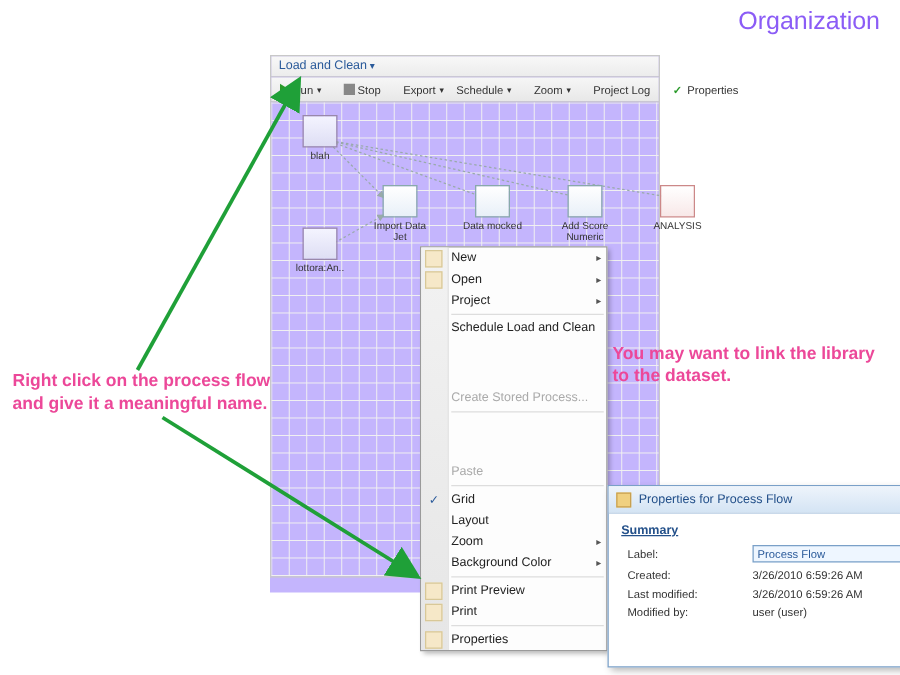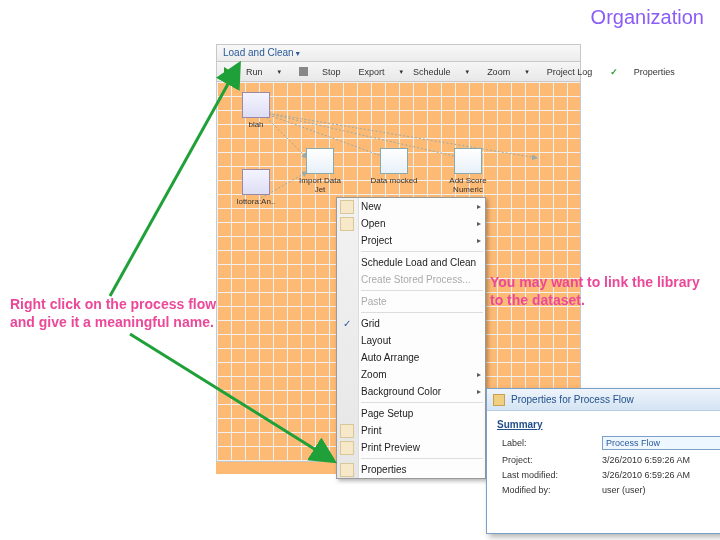--- a/index.html
+++ b/index.html
@@ -18,23 +18,23 @@
     top: 6px;
     right: 16px;
     font-size: 20px;
     color: #8b5cf6;
     font-weight: 400;
   }
   .app-window {
     position: absolute;
     left: 216px;
     top: 44px;
-    width: 365px;
+    width: 312px;
     height: 430px;
-    background: #fdba74;
+    background: #c4b5fd;
   }
   .menubar {
     height: 18px;
     background: linear-gradient(#f8f8f8,#ececec);
     border: 1px solid #c8c8c8;
     padding: 2px 6px;
     font-size: 10px;
     color: #2a5a9a;
   }
   .menubar span::after { content: " ▾"; font-size: 8px; color: #2a5a9a; }
@@ -44,21 +44,21 @@
     border: 1px solid #c8c8c8;
     border-top: none;
     display: flex;
     align-items: center;
     gap: 4px;
     padding: 0 4px;
     font-size: 9px;
     color: #333;
   }
   .toolbar .sep { width:1px; height:14px; background:#ccc; margin:0 2px;}
-  .tb-item { display:flex; align-items:center; gap:14px; padding:1px 3px; white-space:nowrap;}
+  .tb-item { display:flex; align-items:center; gap:2px; padding:1px 3px; white-space:nowrap;}
   .tb-item.dd::after{ content:"▾"; font-size:7px; margin-left:1px;}
   .ico { width:12px; height:12px; display:inline-block; }
   .ico-play { width:0;height:0;border-left:8px solid #2a9a2a;border-top:5px solid transparent;border-bottom:5px solid transparent;}
   .ico-stop { width:9px;height:9px;background:#888;}
   .canvas {
     border: 1px solid #c8c8c8;
     border-top:none;
     height: 380px;
     background-image:
       linear-gradient(#f1f1f1 1px, transparent 1px),
@@ -99,21 +99,21 @@
     position: relative;
     height: 17px;
     color: #222;
   }
   .context-menu .row .mi-ico {
     position:absolute; left:3px; width:14px; height:14px;
     background:#f6e8c8; border:1px solid #d8c898;
   }
   .context-menu .row.noico .mi-ico { background:transparent; border:none;}
   .context-menu .row .sub { margin-left:auto; font-size:8px; color:#555; }
-  .context-menu .row.disabled { color:#aaa; }
+  .context-menu .row.disabled { color:#aaa;margin-top:39px; }
   .context-menu hr { margin:2px 2px 2px 24px; border:none; border-top:1px solid #ddd; }
   .context-menu .iconstrip{
     position:absolute; left:0; top:0; bottom:0; width:22px;
     background: linear-gradient(#f2f2f2,#e6e6e6);
     border-right:1px solid #ddd;
   }
   .context-menu .row.checked::before{
     content:"✓"; position:absolute; left:6px; color:#2a5a9a; font-size:10px;
   }
   .callout {
@@ -197,24 +197,25 @@
             <path d="M0,0 L6,3 L0,6 Z" fill="#9aa"></path>
           </marker>
         </defs>
       <path d="M44,30 L90,76" stroke="#9aa" stroke-dasharray="2,2" fill="none" marker-end="url(#ah)"></path>
       <path d="M44,30 L170,76" stroke="#9aa" stroke-dasharray="2,2" fill="none" marker-end="url(#ah)"></path>
       <path d="M44,30 L246,76" stroke="#9aa" stroke-dasharray="2,2" fill="none" marker-end="url(#ah)"></path>
       <path d="M44,30 L320,76" stroke="#9aa" stroke-dasharray="2,2" fill="none" marker-end="url(#ah)"></path>
       <path d="M44,116 L90,90" stroke="#9aa" stroke-dasharray="2,2" fill="none" marker-end="url(#ah)"></path>
     </svg>
     <div class="node" style="left:14px;top:10px"><div class="box"></div><span>blah</span></div>
-    <div class="node" style="left:14px;top:87px"><div class="box"></div><span>lottora:An..</span></div>
+    <div class="node" style="left:14px;top:100px"><div class="box"></div><span>lottora:An..</span></div>
     <div class="node table" style="left:78px;top:66px"><div class="box"></div><span>Import Data Jet</span></div>
     <div class="node table" style="left:152px;top:66px"><div class="box"></div><span>Data mocked</span></div>
     <div class="node table" style="left:226px;top:66px"><div class="box"></div><span>Add Score Numeric</span></div>
+    <div class="node analysis" style="left:300px;top:66px"><div class="box"></div><span>ANALYSIS</span></div>
   </div>
 </div>
 
 <div class="context-menu">
   <div class="iconstrip"></div>
   <div class="row">
       <span class="mi-ico"></span>
       <span>New</span>
       <span class="sub">▸</span>
     </div>
@@ -246,44 +247,36 @@
   <div class="row checked noico">
       <span class="mi-ico"></span>
       <span>Grid</span>
     </div>
   <div class="row noico">
       <span class="mi-ico"></span>
       <span>Layout</span>
     </div>
   <div class="row noico">
       <span class="mi-ico"></span>
-      <span>Auto Arrange</span>
-    </div>
-  <div class="row noico">
-      <span class="mi-ico"></span>
       <span>Zoom</span>
       <span class="sub">▸</span>
     </div>
   <div class="row noico">
       <span class="mi-ico"></span>
       <span>Background Color</span>
       <span class="sub">▸</span>
     </div>
   <hr>
-  <div class="row noico">
-      <span class="mi-ico"></span>
-      <span>Page Setup</span>
+  <div class="row">
+      <span class="mi-ico"></span>
+      <span>Print Preview</span>
     </div>
   <div class="row">
       <span class="mi-ico"></span>
       <span>Print</span>
-    </div>
-  <div class="row">
-      <span class="mi-ico"></span>
-      <span>Print Preview</span>
     </div>
   <hr>
   <div class="row">
       <span class="mi-ico"></span>
       <span>Properties</span>
     </div>
 </div>
 
 <div class="callout callout-left">Right click on the process flow and give it a meaningful name.</div>
 <div class="callout callout-right">You may want to link the library to the dataset.</div>
@@ -303,21 +296,21 @@
     <span style="width:12px;height:12px;background:#f0d080;border:1px solid #c8a050;display:inline-block"></span>
     <span>Properties for Process Flow</span>
   </div>
   <div class="props-body">
     <h4>Summary</h4>
     <div class="prow">
       <span class="lab">Label:</span>
       <span class="val"><input value="Process Flow" style=""></span>
     </div>
     <div class="prow">
-      <span class="lab">Project:</span>
+      <span class="lab">Created:</span>
       <span class="val">3/26/2010 6:59:26 AM</span>
     </div>
     <div class="prow">
       <span class="lab">Last modified:</span>
       <span class="val">3/26/2010 6:59:26 AM</span>
     </div>
     <div class="prow">
       <span class="lab">Modified by:</span>
       <span class="val">user (user)</span>
     </div>

